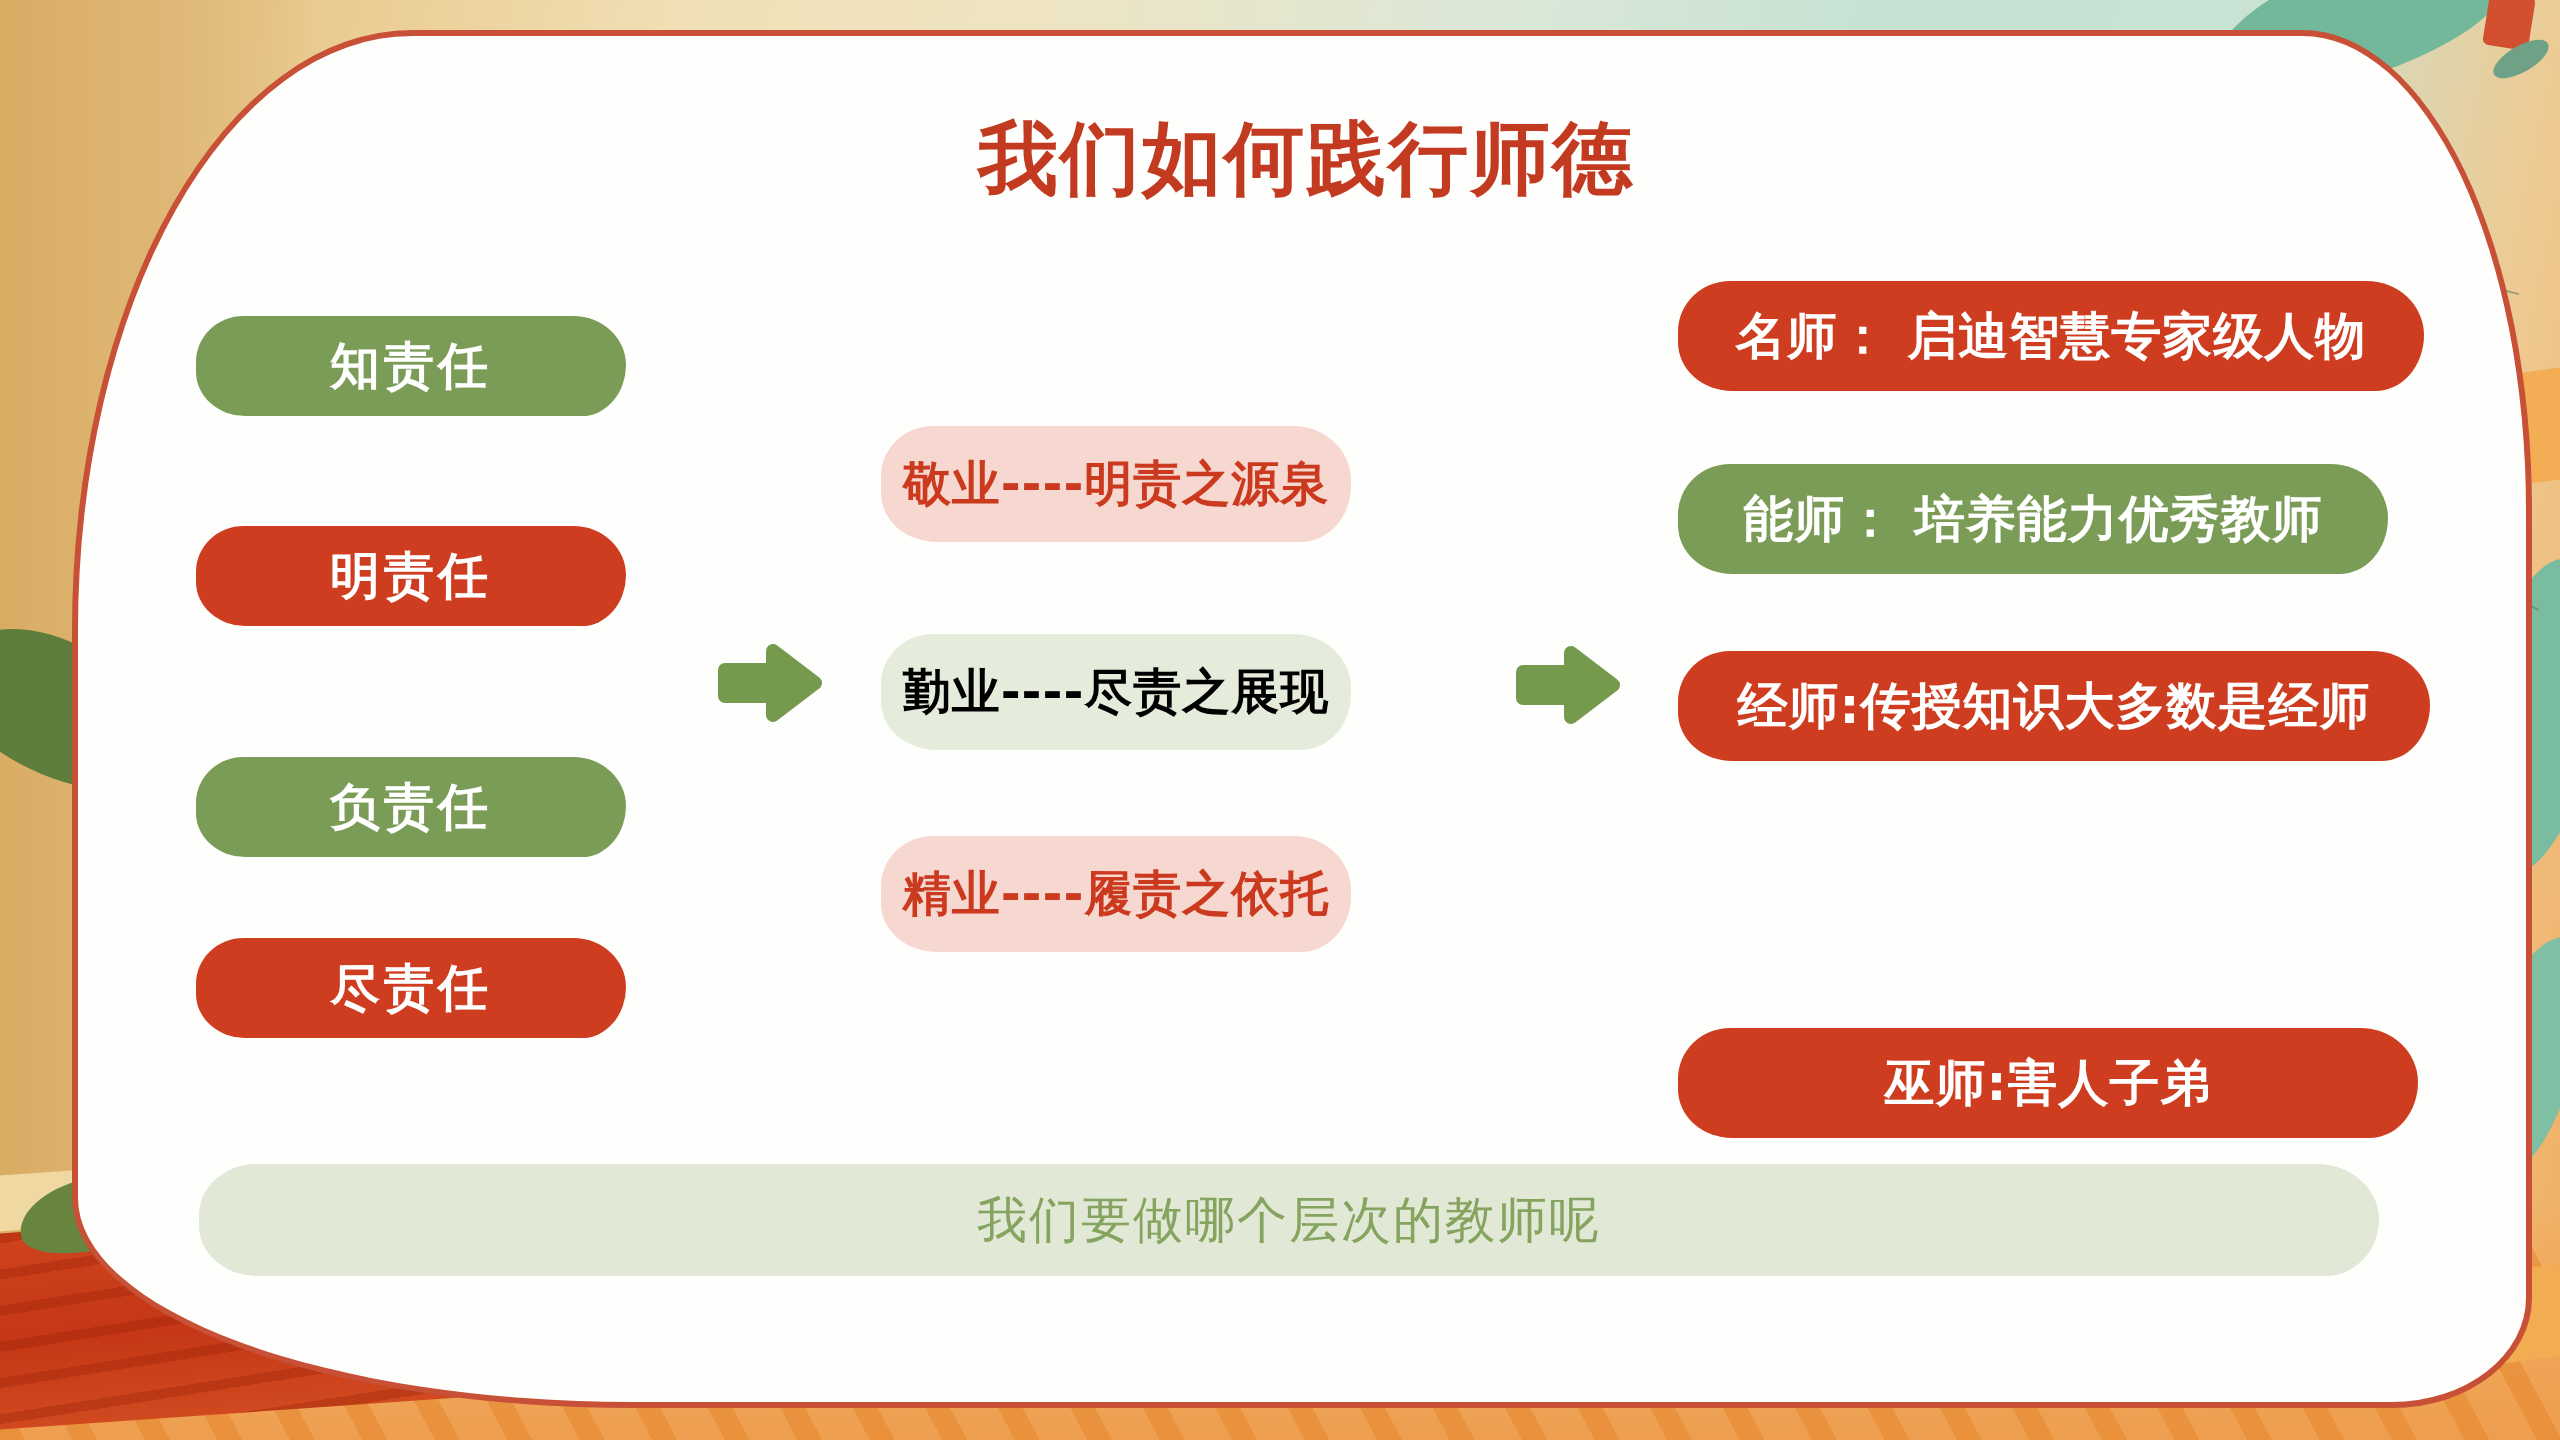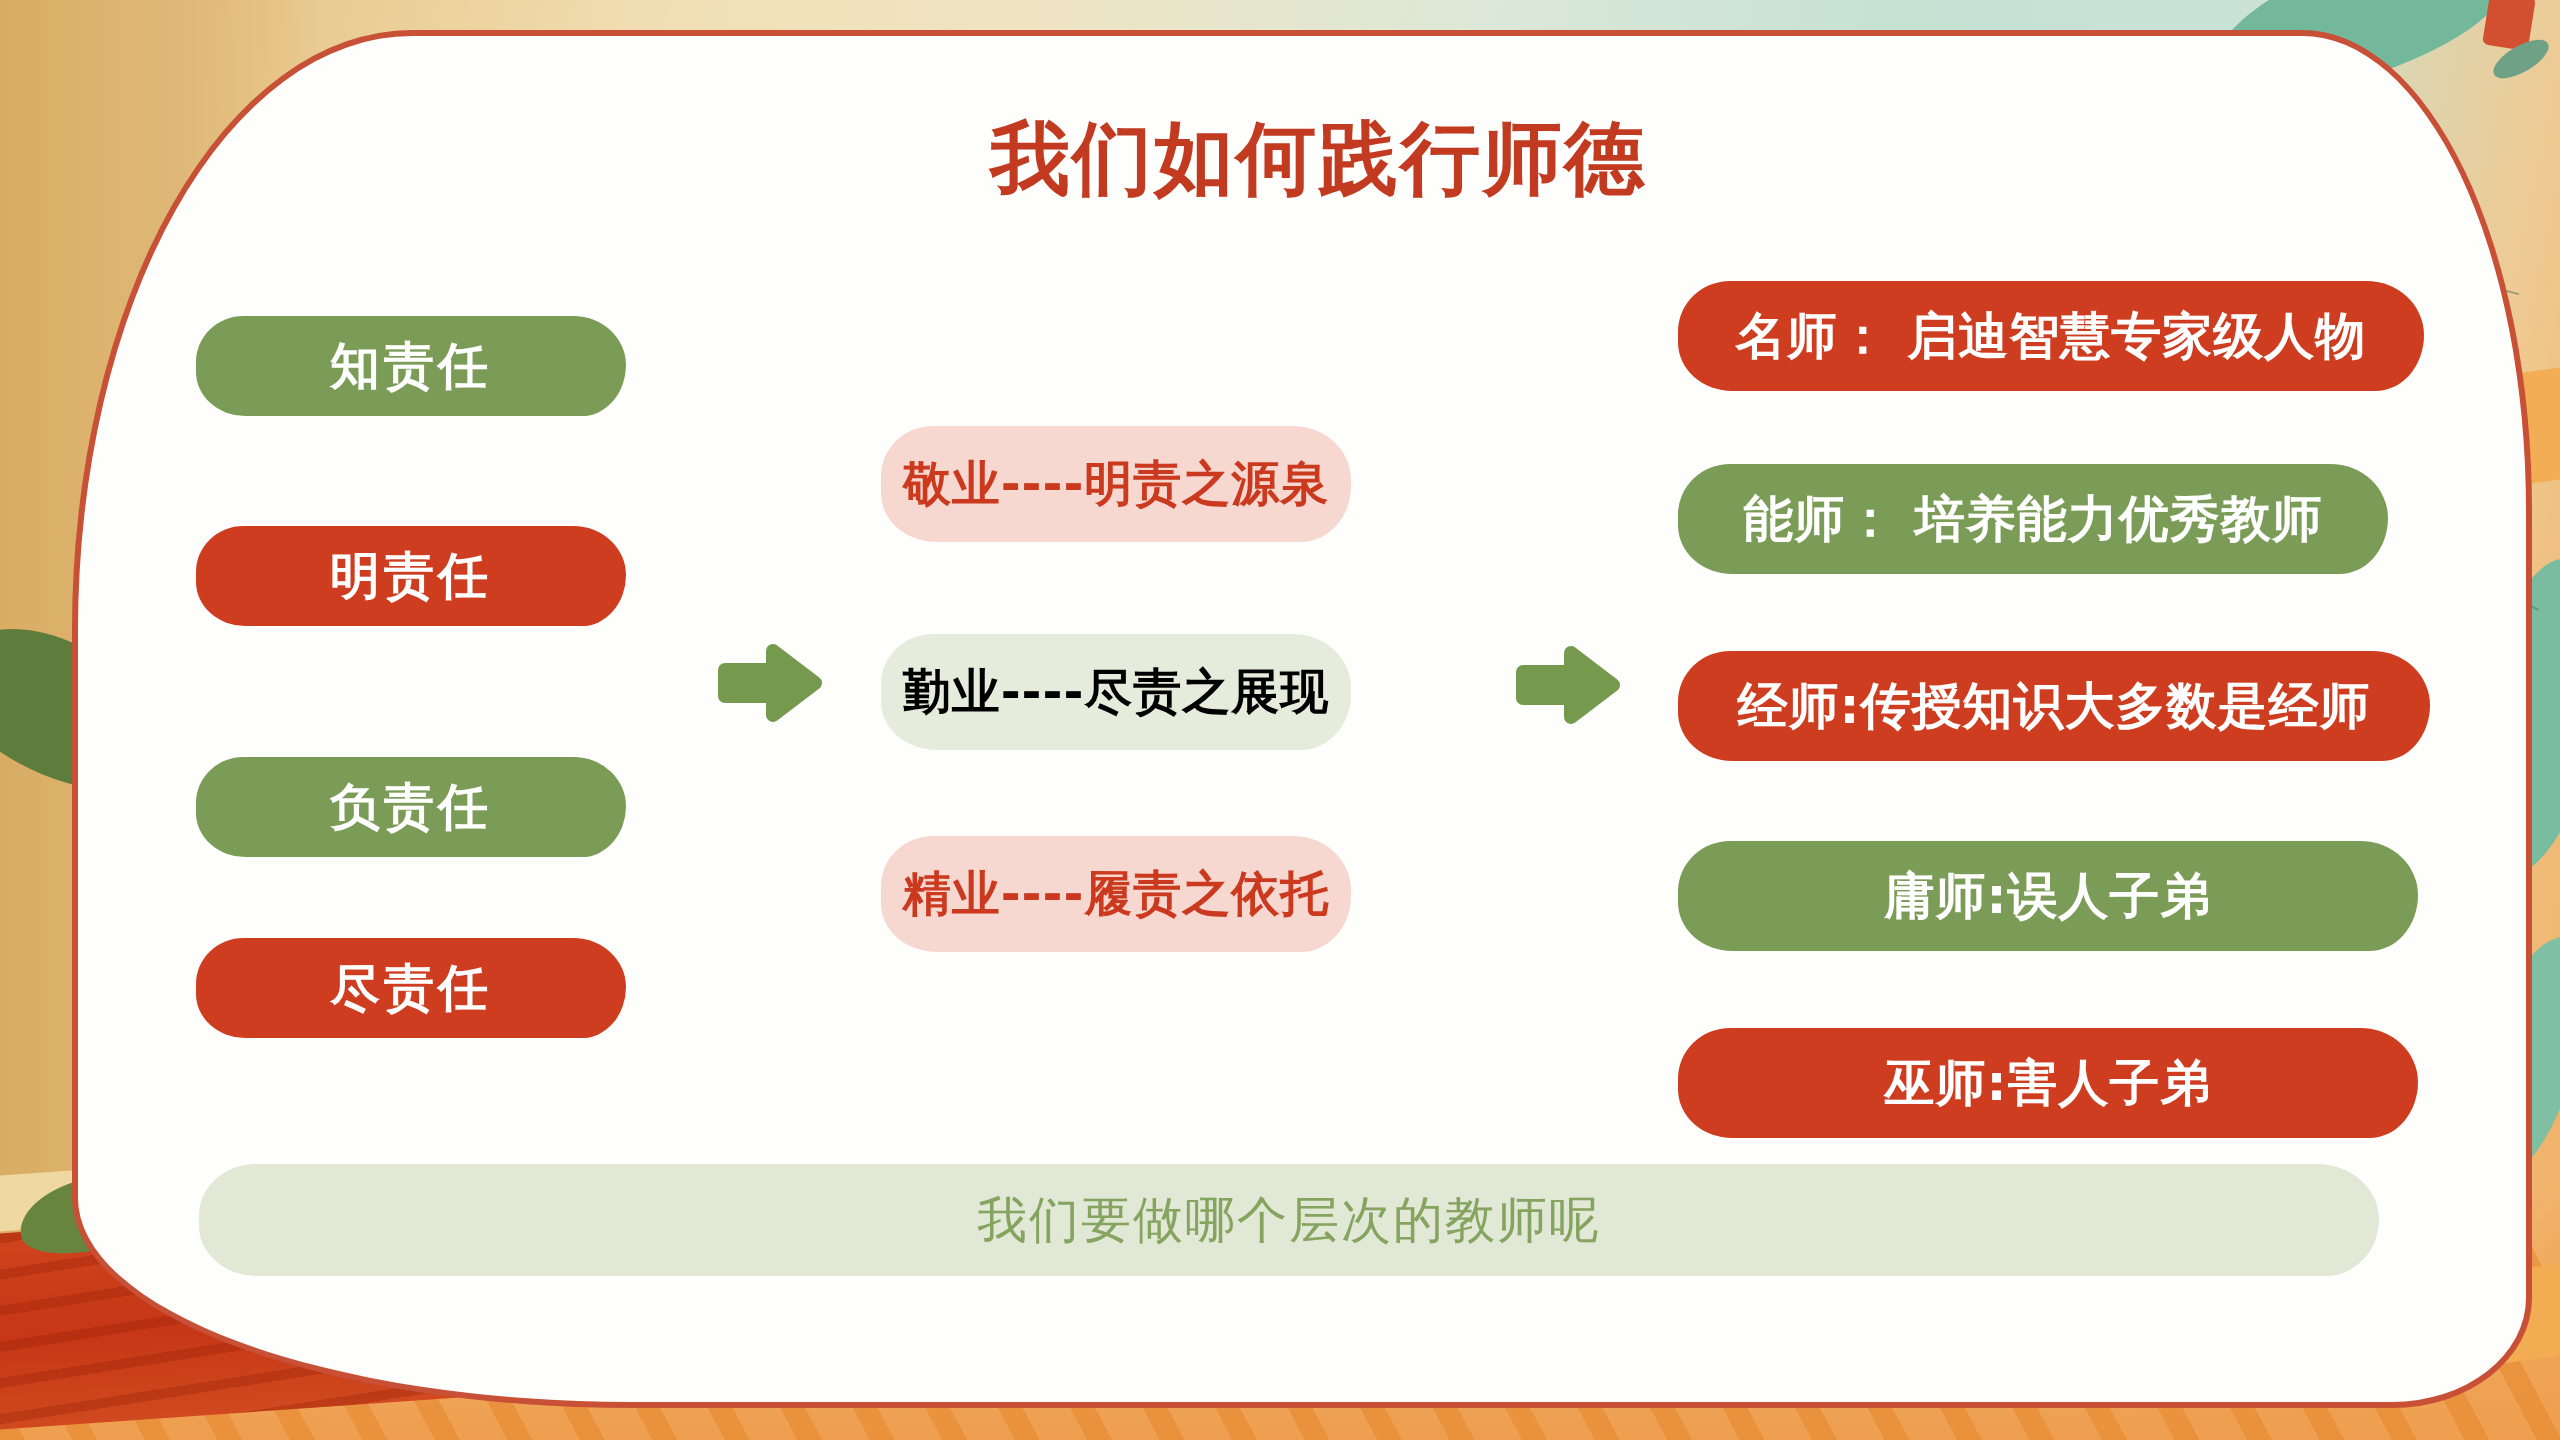--- a/index.html
+++ b/index.html
@@ -43,21 +43,21 @@
   .corner-red{position:absolute;top:-6px;right:28px;width:46px;height:54px;
     background:#D2502F;border-radius:6px;transform:rotate(9deg);}
   .corner-leaf{position:absolute;top:46px;right:8px;width:62px;height:26px;
     background:#6FA186;border-radius:50%;transform:rotate(-30deg);}
 
   
   .panel{position:absolute;left:72px;top:30px;width:2460px;height:1378px;
     background:#FEFEFC;border:6px solid #C75036;box-sizing:border-box;
     border-radius:340px 230px 140px 560px / 600px 480px 110px 210px;}
 
-  .title{position:absolute;left:16px;top:70px;width:100%;text-align:center;
+  .title{position:absolute;left:4px;top:70px;width:100%;text-align:center;
     font-size:80px;font-weight:bold;color:#C23A20;letter-spacing:2px;}
 
   
   .pill{position:absolute;display:flex;align-items:center;justify-content:center;
     font-weight:bold;white-space:nowrap;}
   .pill.red{background:#CE3D20;color:#FFFFFF;}
   .pill.green{background:#7B9C57;color:#FFFFFF;}
   .pill.pink{background:#F7D8D1;color:#CB3A1F;}
   .pill.sage{background:#E6ECDB;color:#000000;}
 
@@ -121,18 +121,17 @@
   <div class="pill mpill mpill-1 sage">勤业----尽责之展现</div>
   <div class="pill mpill mpill-2 pink">精业----履责之依托</div>
 
   <svg class="arrow arrow-2" viewBox="0 0 118 112">
     <path d="M14 43 H62 V24 L104 56 L62 88 V69 H14 Z" fill="#75994D" stroke="#75994D" stroke-width="14" stroke-linejoin="round" stroke-linecap="round"></path>
   </svg>
 
   <div class="pill rpill rpill-0 red">名师： 启迪智慧专家级人物</div>
   <div class="pill rpill rpill-1 green">能师： 培养能力优秀教师</div>
   <div class="pill rpill rpill-2 red">经师:传授知识大多数是经师</div>
-  <div class="pill rpill rpill-3 green">庸师:误人子弟</div>
   <div class="pill rpill rpill-4 red">巫师:害人子弟</div>
 
   <div class="pill banner">我们要做哪个层次的教师呢</div>
 
 </div>
 
 </body></html>

